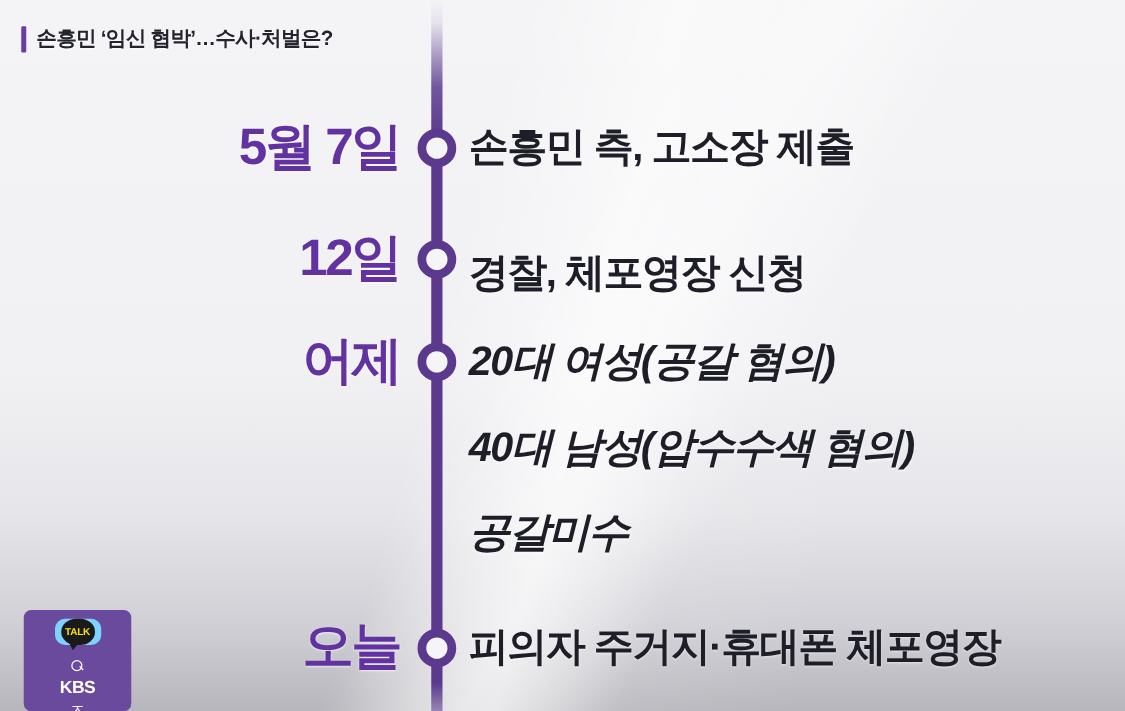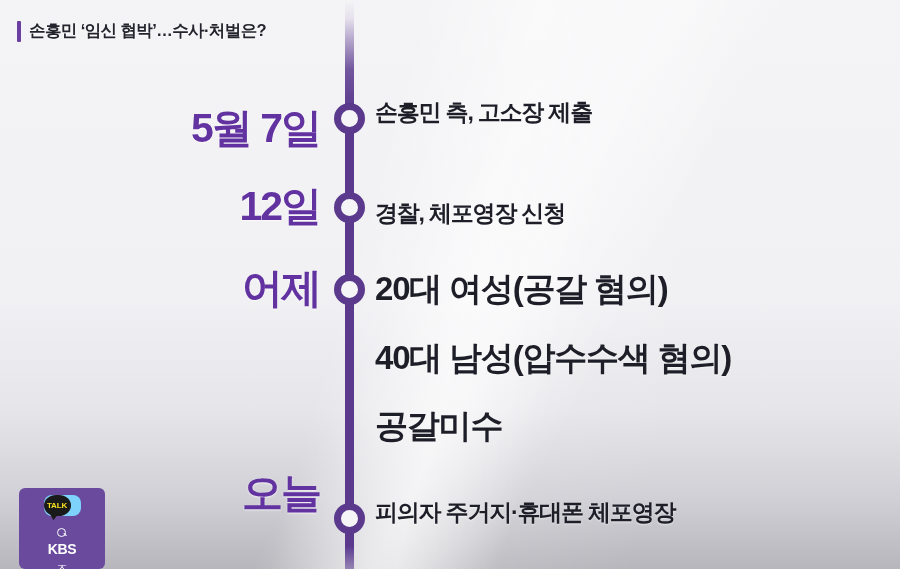--- a/index.html
+++ b/index.html
@@ -114,28 +114,28 @@
     letter-spacing: -2px;
     white-space: nowrap;
     text-shadow: 0 1px 2px rgba(255,255,255,0.7);
   }
 
   .tl-desc {
     position: absolute;
     left: 375px;
     color: #1e1e28;
     font-weight: bold;
-    font-size: 23px;
+    font-size: 32px;
     line-height: 1;
     letter-spacing: -1.2px;
     white-space: nowrap;
     text-shadow: 0 1px 2px rgba(255,255,255,0.55);
   }
 
-  .tl-desc.sub { font-size: 33px; }
+  .tl-desc.sub { font-size: 33px; font-style: italic; }
 
   
   #kbs-badge {
     position: absolute;
     left: 19px;
     top: 488px;
     width: 86px;
     height: 81px;
     background: #6a4a9c;
     border-radius: 6px;
@@ -145,20 +145,21 @@
     align-items: center;
     padding-top: 7px;
   }
   #talk-tile {
     width: 37px;
     height: 37px;
     background: #7dd3fc;
     border-radius: 8px;
     display: flex;
     align-items: center;
+    justify-content: center;
     position: relative;
   }
   #talk-bubble {
     width: 27px;
     height: 21px;
     background: #1a1a1a;
     border-radius: 50% / 56%;
     display: flex;
     align-items: center;
     justify-content: center;
@@ -232,41 +233,41 @@
 
   <div id="headline">
     <div id="headline-bar"></div>
     <div id="headline-text">손흥민 ‘임신 협박’…수사·처벌은?</div>
   </div>
 
   <div id="timeline-line"></div>
 
   <div class="tl-row" style="top:0">
     <div class="tl-marker" style="top:103px"></div>
-    <div class="tl-date" style="top:108px">5월 7일</div>
+    <div class="tl-date" style="top:97px">5월 7일</div>
     <div class="tl-desc" style="top:101px">손흥민 측, 고소장 제출</div>
   </div>
 
   <div class="tl-row" style="top:0">
     <div class="tl-marker" style="top:192px"></div>
     <div class="tl-date" style="top:186px">12일</div>
     <div class="tl-desc" style="top:202px">경찰, 체포영장 신청</div>
   </div>
 
   <div class="tl-row" style="top:0">
     <div class="tl-marker" style="top:274px"></div>
     <div class="tl-date" style="top:268px">어제</div>
     <div class="tl-desc sub" style="top:272px">20대 여성(공갈 혐의)</div>
     <div class="tl-desc sub" style="top:341px">40대 남성(압수수색 혐의)</div>
     <div class="tl-desc sub" style="top:409px">공갈미수</div>
   </div>
 
   <div class="tl-row" style="top:0">
     <div class="tl-marker" style="top:503px"></div>
-    <div class="tl-date" style="top:473px">오늘</div>
+    <div class="tl-date" style="top:496px">오늘</div>
     <div class="tl-desc" style="top:501px">피의자 주거지·휴대폰 체포영장</div>
   </div>
 
   <div id="kbs-badge">
     <div id="talk-tile">
       <div id="talk-bubble">
         <span id="talk-label">TALK</span>
       </div>
     </div>
     <div id="kbs-row">

